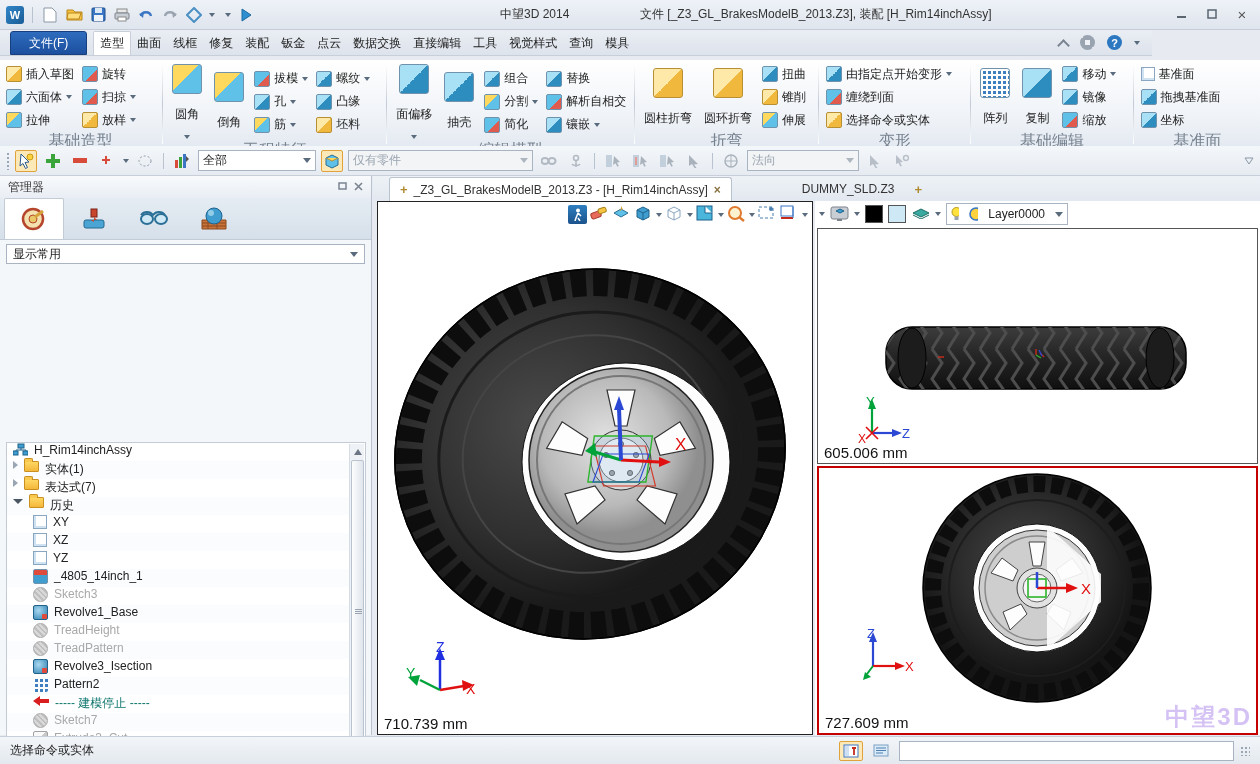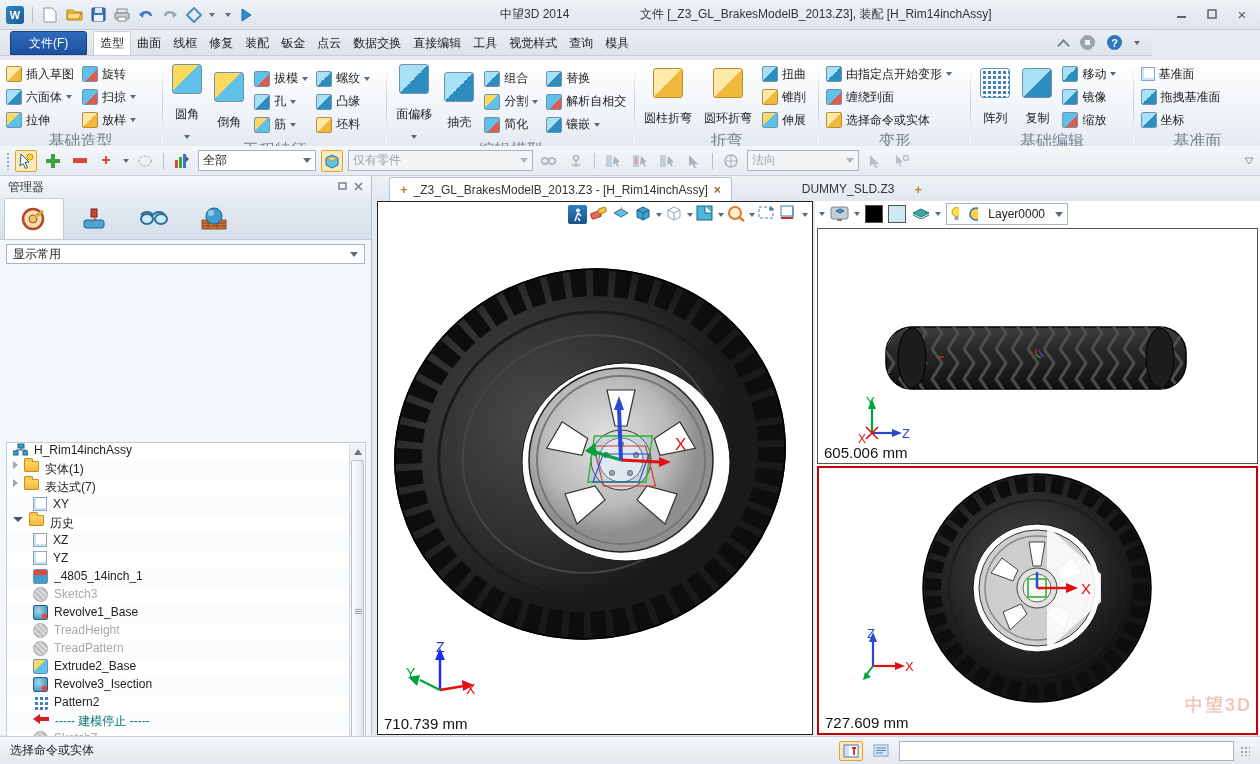--- a/index.html
+++ b/index.html
@@ -90,21 +90,21 @@
 
 #vpmain{left:377px;top:201px;width:436px;height:534px;background:#fff;border:1px solid #222}
 #vptb{position:absolute;right:4px;top:3px;display:flex;align-items:center;gap:3px}
 .vico{width:19px;height:19px;border-radius:2px;flex:none}
 .measure{position:absolute;left:6px;bottom:2px;font-size:15px;color:#111}
 #rightcol{left:815px;top:201px;width:445px;height:534px;background:#fff}
 #rtb{position:absolute;left:0;top:0;width:445px;height:26px;background:#fff;display:flex;align-items:center;gap:5px;padding:0 4px}
 .swatch{width:18px;height:18px;border:1px solid #555}
 #vpside{position:absolute;left:2px;top:27px;width:441px;height:236px;background:#fff;border:1px solid #555}
 #vpfront{position:absolute;left:2px;top:265px;width:441px;height:269px;background:#fff;border:2px solid #c40000}
-.wm{position:absolute;right:4px;bottom:16px;font-size:18px;font-weight:bold;color:#c2410c;opacity:.28;letter-spacing:2px}
+.wm{position:absolute;right:4px;bottom:0;font-size:24px;font-weight:bold;color:#6d28d9;opacity:.28;letter-spacing:2px}
 
 #statusbar{left:0;top:736px;width:1260px;height:28px;background:linear-gradient(#f2f5f8,#e4e9ef);border-top:1px solid #c9cfd8;display:flex;align-items:center;padding:0 10px;gap:0}
 .sbright{margin-left:auto;display:flex;align-items:center;gap:6px}
 .sbtn{width:24px;height:20px;border:1px solid transparent;display:flex;align-items:center;justify-content:center;border-radius:2px}
 .sbtn.hl{background:#fde9b8;border-color:#e0a33c}
 .sbinput{width:335px;height:20px;background:#fff;border:1px solid #a8b4c2;font-size:12px;padding:0 4px}
 .sgrip{width:10px;height:10px;background-image:radial-gradient(circle,#9aa6b4 1px,transparent 1.2px);background-size:4px 4px}
 text{font-family:"Liberation Sans",sans-serif}
 </style>
 </head>
@@ -621,31 +621,31 @@
     <div class="trow">
         <div class="exp c"></div>
         <div class="fold"></div>
         <span>实体(1)</span>
       </div>
     <div class="trow">
         <div class="exp c"></div>
         <div class="fold"></div>
         <span>表达式(7)</span>
       </div>
-    <div class="trow lvl1">
-        <div class="datum"></div>
-        <span>XY</span>
-      </div>
     <div class="trow">
         <div class="exp e"></div>
         <div class="fold"></div>
         <span>历史</span>
       </div>
     <div class="trow lvl1">
         <div class="datum"></div>
+        <span>XY</span>
+      </div>
+    <div class="trow lvl1">
+        <div class="datum"></div>
         <span>XZ</span>
       </div>
     <div class="trow lvl1">
         <div class="datum"></div>
         <span>YZ</span>
       </div>
     <div class="trow lvl1">
         <div class="tico icComp"></div>
         <span>_4805_14inch_1</span>
       </div>
@@ -657,24 +657,20 @@
         <div class="tico icRev"></div>
         <span>Revolve1_Base</span>
       </div>
     <div class="trow lvl1 gray">
         <div class="tico icSketch"></div>
         <span>TreadHeight</span>
       </div>
     <div class="trow lvl1 gray">
         <div class="tico icSketch"></div>
         <span>TreadPattern</span>
-      </div>
-    <div class="trow lvl1">
-        <div class="tico icExt"></div>
-        <span>Extrude2_Base</span>
       </div>
     <div class="trow lvl1">
         <div class="tico icRev"></div>
         <span>Revolve3_Isection</span>
       </div>
     <div class="trow lvl1">
         <div class="tico icPat"></div>
         <span>Pattern2</span>
       </div>
     <div class="trow lvl1 stoprow">

